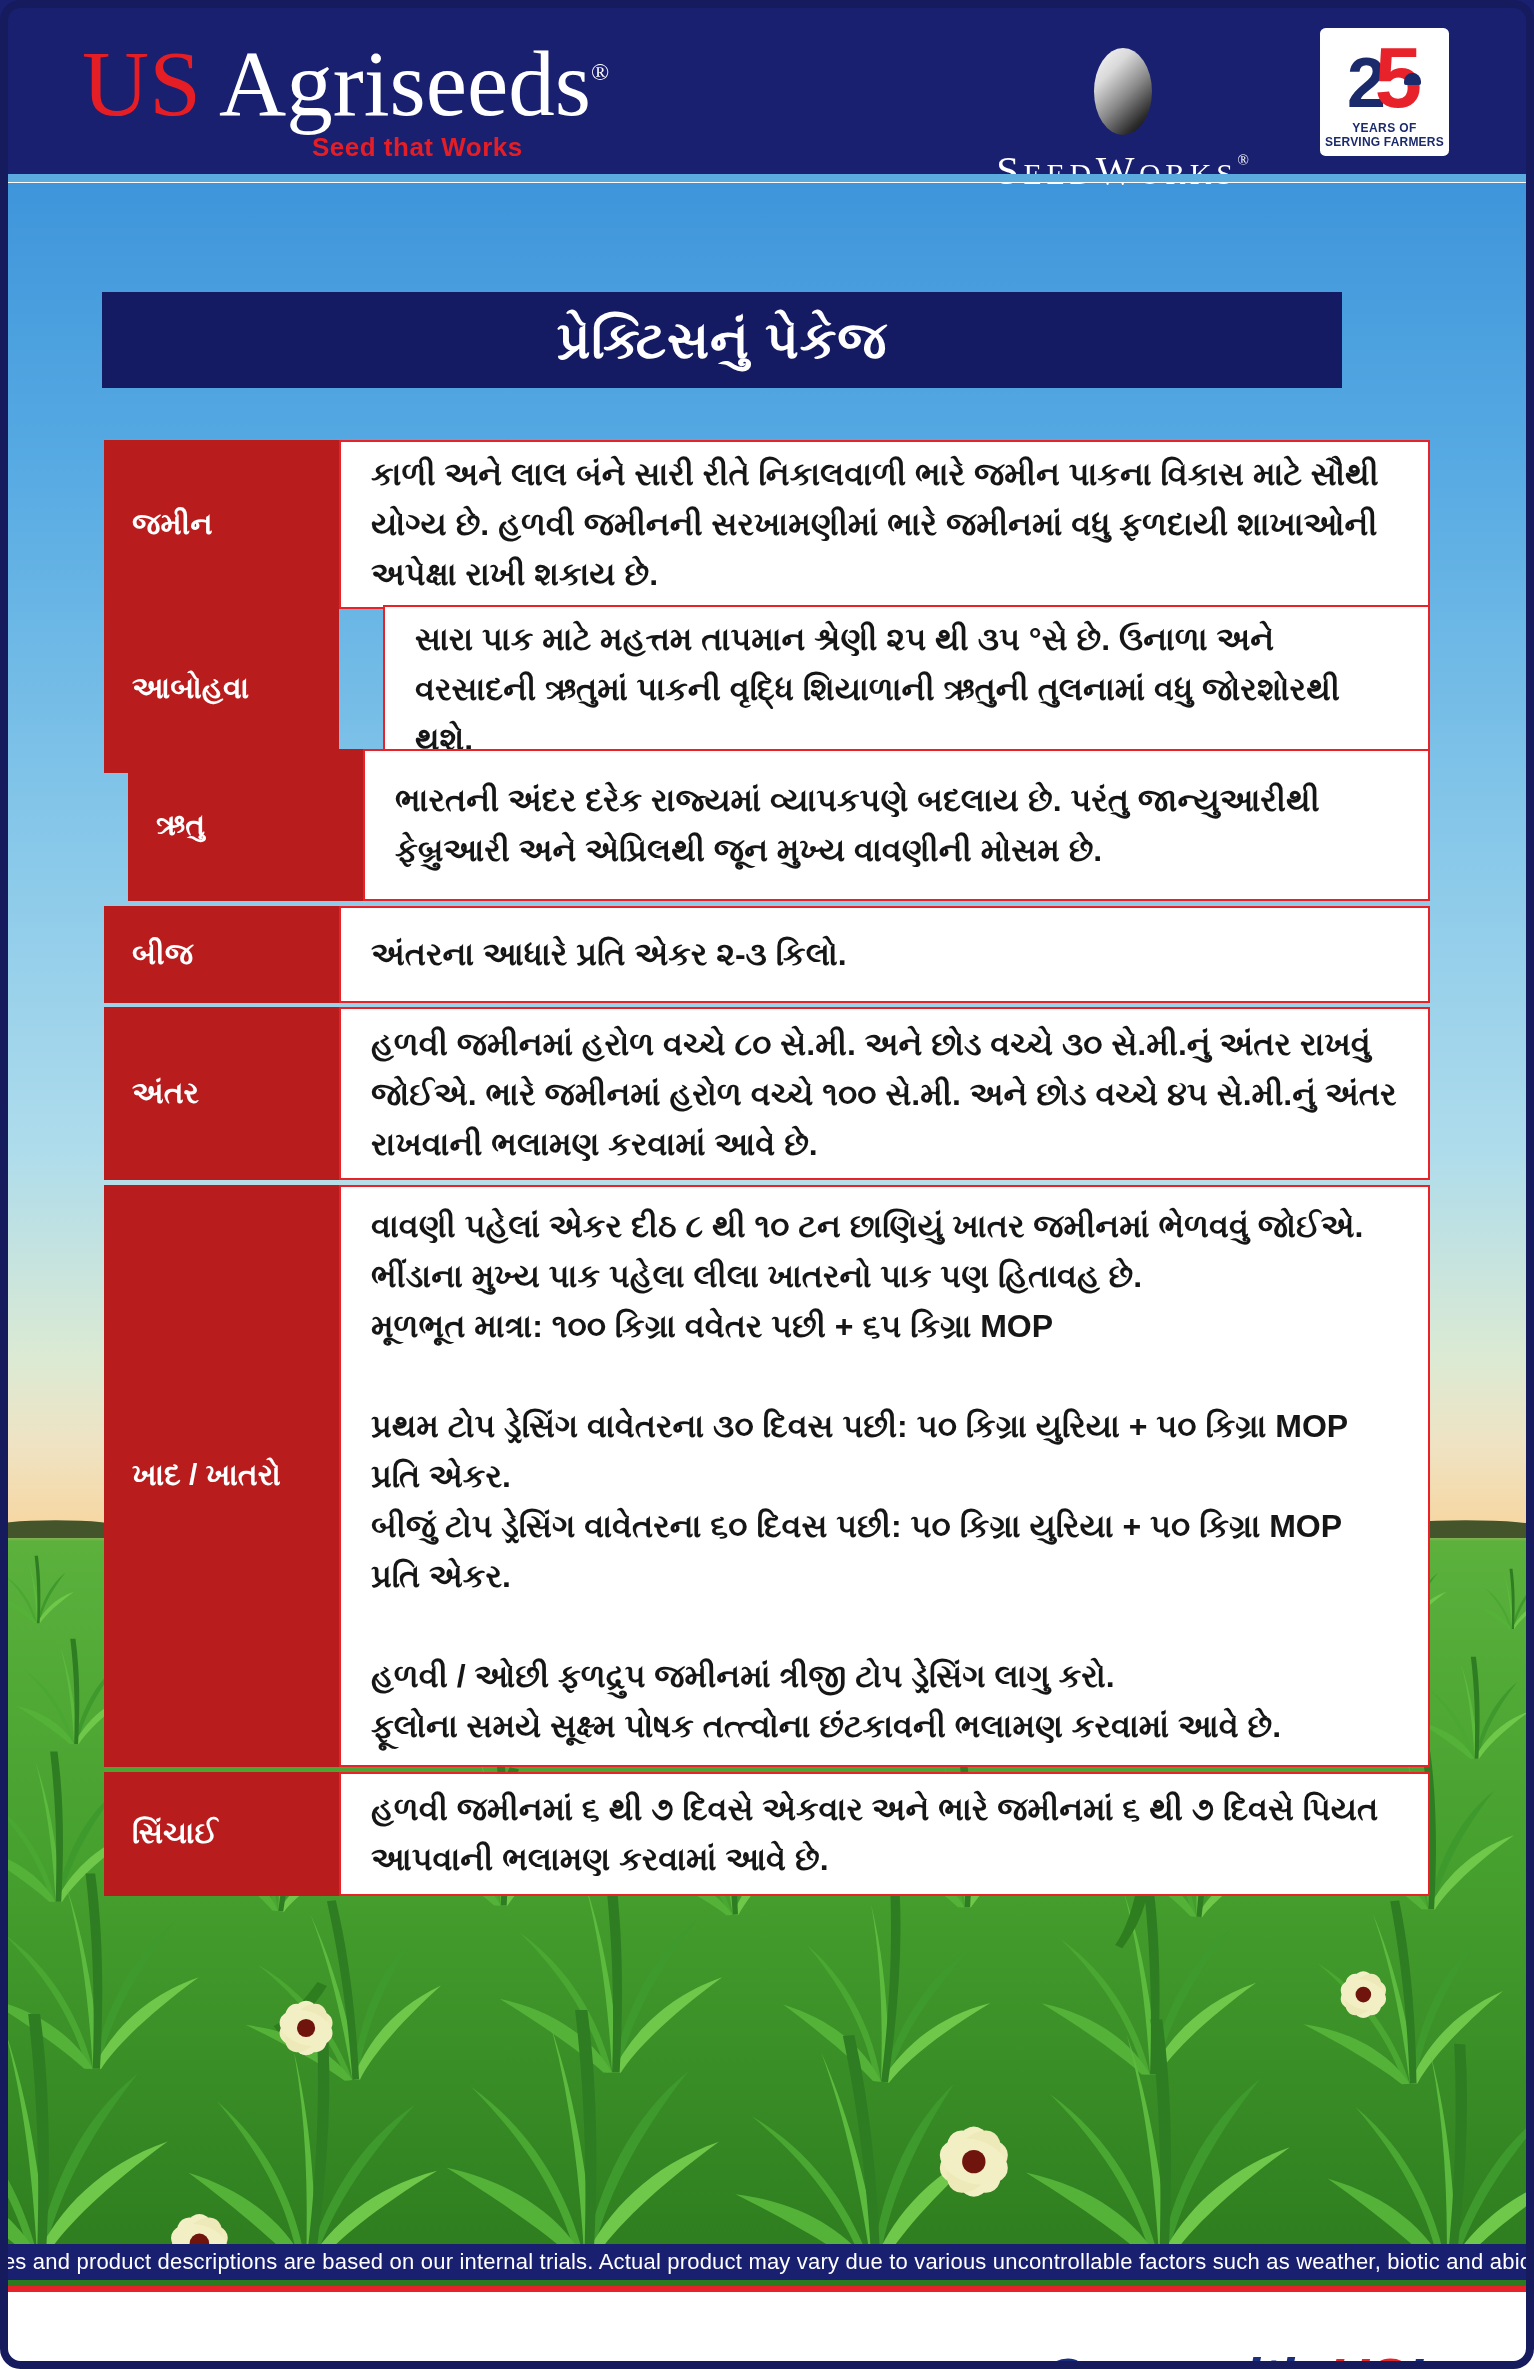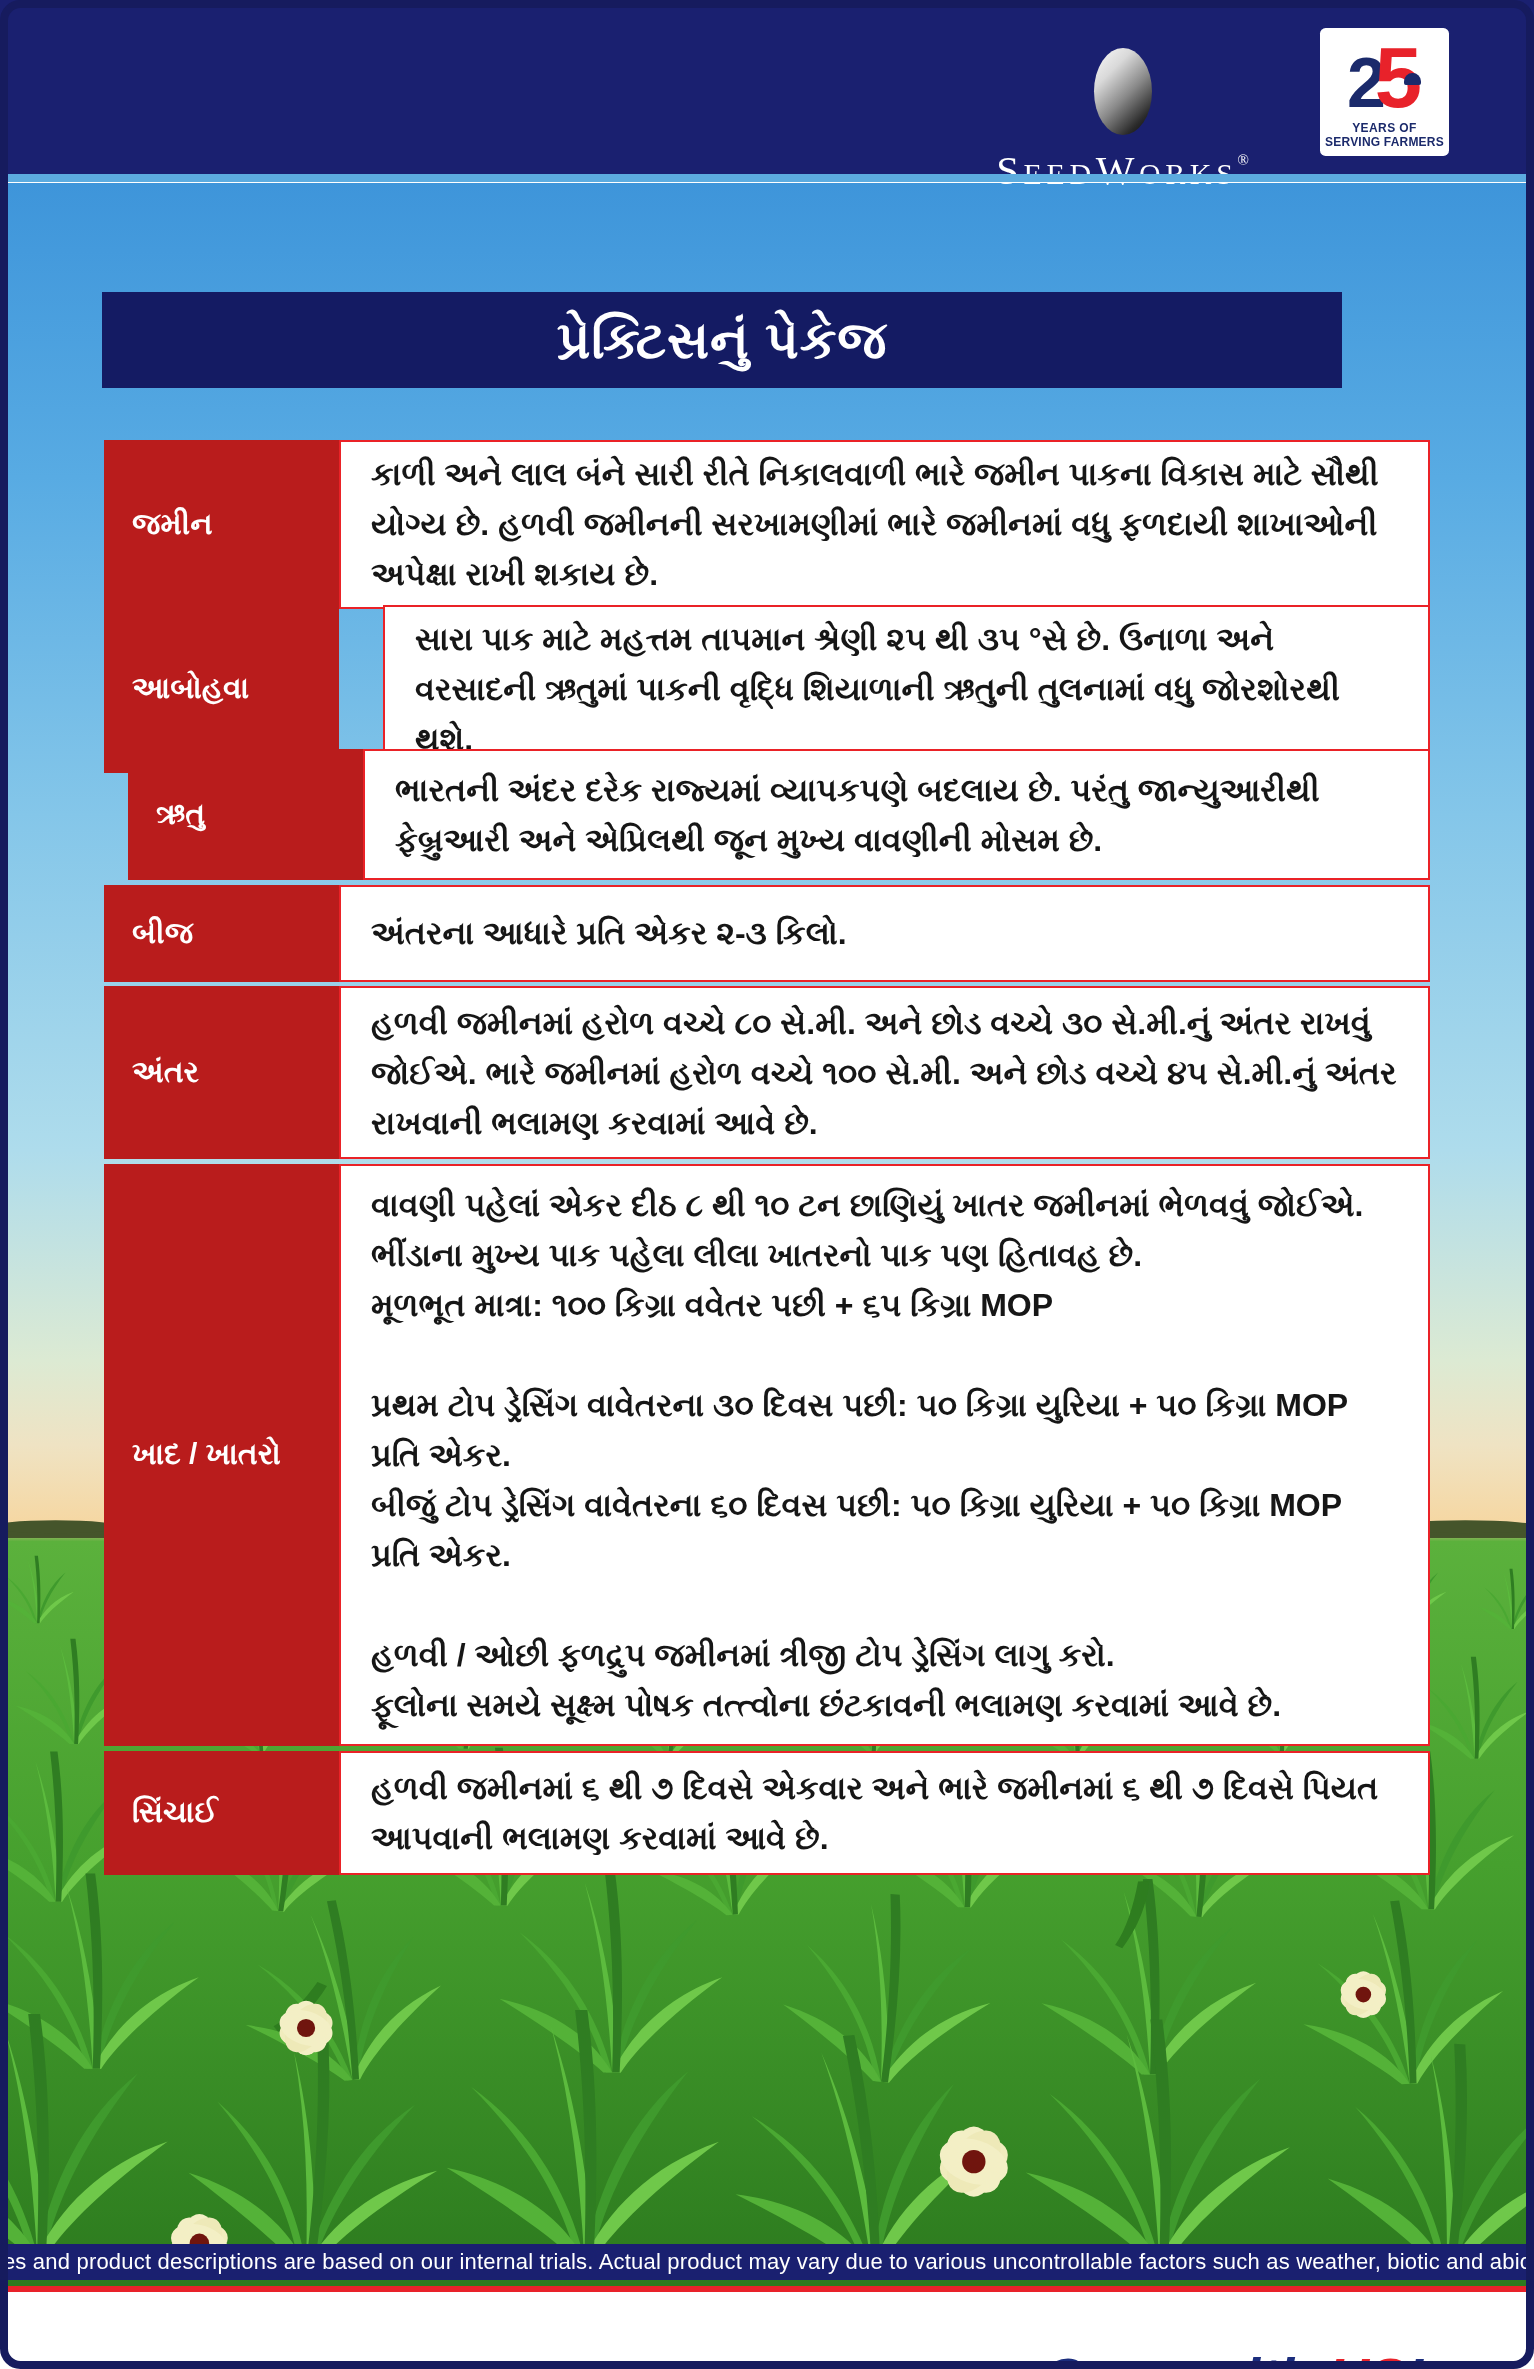--- a/index.html
+++ b/index.html
@@ -53,21 +53,21 @@
   
   .ptable{position:absolute;left:104px;top:440px;width:1326px;z-index:10;
           display:flex;flex-direction:column;gap:4.6px;}
   .prow{display:grid;grid-template-columns:235px 1fr;}
   .plabel{background:#b91c1c;color:#ffffff;font-size:30px;font-weight:700;
           display:flex;align-items:center;padding-left:28px;}
   .pcontent{background:#ffffff;border:2.8px solid #ea2227;color:#161616;
             font-size:32px;font-weight:600;line-height:50px;
             padding:7.4px 30px;display:flex;flex-direction:column;justify-content:center;}
   .para{min-height:50px;}
-  .h173{height:160px;} .h151{height:140px;gap:44px;} .h141{height:131px;padding-left:24px;} .h105{height:97px;}
+  .h173{height:160px;} .h151{height:140px;gap:44px;} .h141{height:152px;padding-left:24px;} .h105{height:97px;}
   .h187{height:173px;} .h627{height:582px;} .h134{height:124px;}
 
   
   .disclaimer{position:absolute;left:0;right:0;top:2244px;height:36px;background:#1a2070;z-index:15;
               display:flex;align-items:center;justify-content:center;}
   .disclaimer span{color:#ffffff;font-size:22px;letter-spacing:0.2px;white-space:nowrap;}
   .redline{position:absolute;left:0;right:0;top:2286px;height:5.6px;background:#e8222a;z-index:15;}
   .footer{position:absolute;left:0;right:0;top:2291px;height:78px;background:#ffffff;z-index:15;
           display:flex;align-items:center;justify-content:flex-end;padding-right:109px;box-sizing:border-box;margin-top:47px;}
   .grow{font-style:italic;font-weight:700;font-size:56px;white-space:pre;}
@@ -160,20 +160,24 @@
       <use href="#pod" transform="translate(1210 470) scale(1.3) rotate(-15)"></use>
       <use href="#pod" transform="translate(300 560) scale(1.2) rotate(10)"></use>
       <use href="#flower" transform="translate(330 556) scale(1.4)"></use>
       <use href="#flower" transform="translate(1050 700) scale(1.8)"></use>
       <use href="#flower" transform="translate(215 788) scale(1.5)"></use>
       <use href="#flower" transform="translate(1470 520) scale(1.2)"></use>
     </svg>
   </div>
 
   <div class="header">
+    <div class="logo-usag">
+      <div class="usag-line"><span class="usag-us">US</span><span class="usag-name"> Agriseeds</span><span class="usag-reg">®</span></div>
+      <div class="usag-tagline">Seed that Works</div>
+    </div>
 
     <div class="logo-seedworks">
       <div class="seed-oval"></div>
       <div class="sw-text"><span class="sw-cap">S</span><span class="sw-small">EED</span><span class="sw-cap">W</span><span class="sw-small">ORKS</span><span class="sw-reg">®</span></div>
     </div>
   </div>
   <div class="header-strip"></div>
 
   <div class="logo-25">
     <div class="badge-num"><span class="badge-2">2</span><span class="badge-5">5</span>

